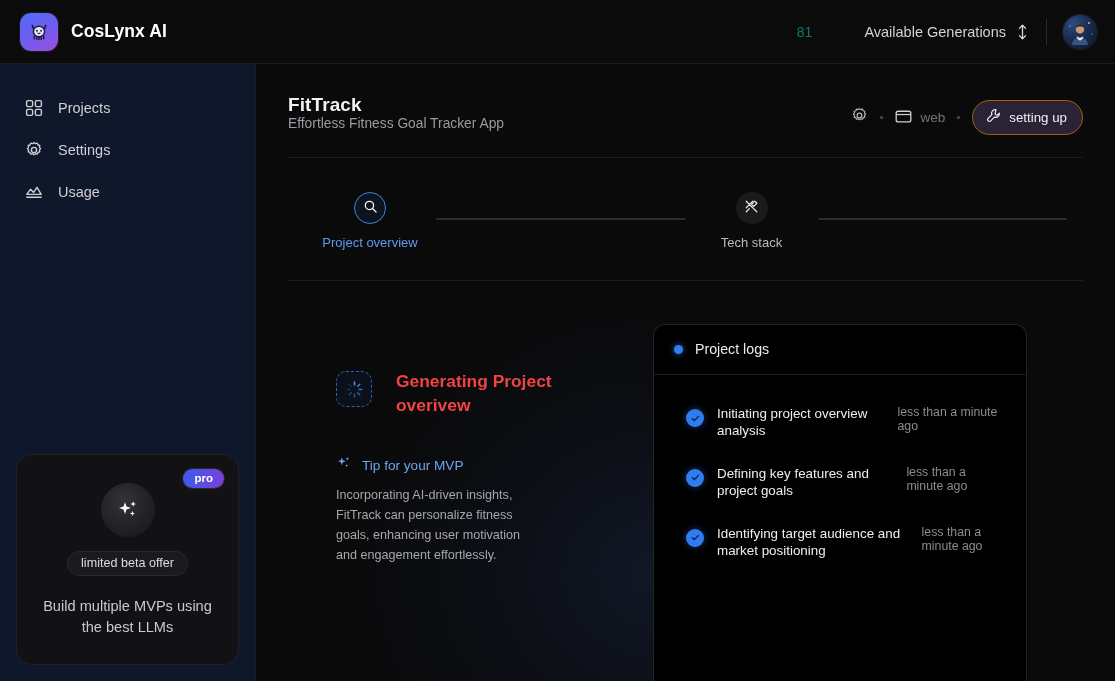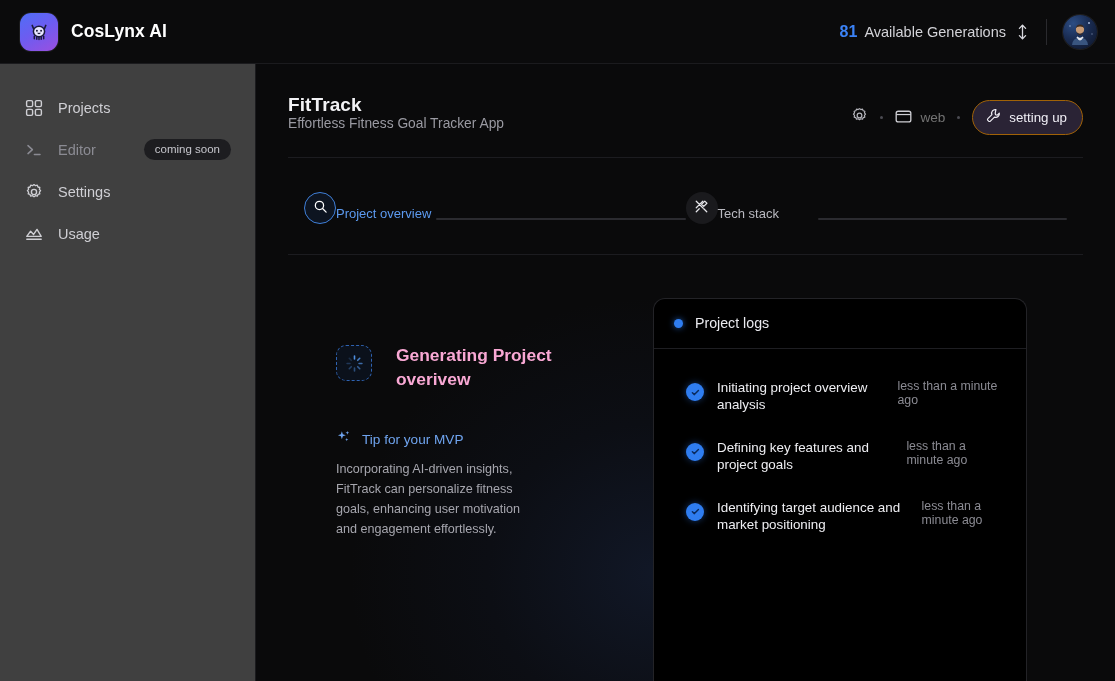--- a/index.html
+++ b/index.html
@@ -24,38 +24,38 @@
   .brand-logo {
     width:38px; height:38px; border-radius:11px;
     background:linear-gradient(150deg,#4f6ef7 0%,#6d5cf0 48%,#9b4fe0 100%);
     display:flex; align-items:center; justify-content:center;
     box-shadow:0 0 0 1px rgba(255,255,255,.07);
   }
   .brand-name { font-size:17.5px; font-weight:700; letter-spacing:.1px; color:#fff; }
 
   .topbar-right { display:flex; align-items:center; gap:0; }
   .gens { display:flex; align-items:center; gap:7px; padding-right:14px; }
-  .gens-count { font-size:16px; font-weight:700; color:#3b82f6; }
-  .gens-label { font-size:14.5px; color:#d3d3d8; }
+  .gens-count { font-size:14px; font-weight:400; color:#0f766e; }
+  .gens-label { font-size:14.5px; color:#d3d3d8;margin-left:45px; }
   .gens-arrow { margin-left:2px; display:flex; align-items:center; }
   .tb-divider { width:1px; height:26px; background:#2a2a2e; margin:0 16px 0 2px; }
   .avatar {
     width:34px; height:34px; border-radius:50%;
     background:radial-gradient(circle at 30% 25%, #2c4d84 0%, #1a2c52 45%, #0d1426 100%);
     overflow:hidden; position:relative;
     box-shadow:0 0 0 1px rgba(255,255,255,.08);
   }
 
   
   .body { flex:1; display:flex; min-height:0; }
 
   
   .sidebar {
     width:256px; flex:0 0 256px;
-    background:#404040;
+    background:#0f172a;
     border-right:1px solid #1b1b1e;
     display:flex; flex-direction:column;
     padding:28px 16px 16px 16px;
     position:relative;
   }
   .nav { display:flex; flex-direction:column; gap:11px; }
   .nav-item {
     display:flex; align-items:center; gap:14px;
     height:31px; padding:0 8px;
     border-radius:8px; cursor:pointer;
@@ -146,21 +146,21 @@
   }
 
   .head-rule { height:1px; background:#1c1c20; margin:22px 32px 0 32px; }
 
   
   .stepper {
     position:relative;
     display:flex; align-items:flex-start; justify-content:space-between;
     padding:34px 48px 0 48px;
   }
-  .step { display:flex; align-items:center; width:132px; flex:0 0 132px; }
+  .step { display:flex; flex-direction:column; align-items:center; width:132px; flex:0 0 132px; }
   .step-circle {
     width:32px; height:32px; border-radius:50%;
     display:flex; align-items:center; justify-content:center;
     background:#141417;
   }
   .step.active .step-circle {
     background:#0d1420;
     border:1.5px solid #3f7fd8;
   }
   .step:not(.active) .step-circle { background:#1a1a1d; }
@@ -180,21 +180,21 @@
   }
   .gen-head { display:flex; align-items:flex-start; gap:24px; }
   .gen-spin {
     width:36px; height:36px; border-radius:10px;
     border:1.5px dashed #2f62b0;
     background:#0b111b;
     display:flex; align-items:center; justify-content:center;
     flex:0 0 36px; margin-top:2px;
   }
   .gen-title {
-    font-size:17.4px; font-weight:700; color:#f9a8d4;
+    font-size:17.4px; font-weight:700; color:#ef4444;
     line-height:1.38; max-width:175px;
   }
   .gen-body {
     margin-top:26px;
     font-size:15.2px; line-height:1.60; color:#cfcfd6;
     max-width:200px;
   }
   .tip { margin-top:38px; }
   .tip-head { display:flex; align-items:center; gap:10px; }
   .tip-title { font-size:13.6px; color:#6fa4ef; }
@@ -293,30 +293,20 @@
             <svg width="18" height="18" viewBox="0 0 18 18" fill="none">
               <rect x="1.6" y="1.6" width="6" height="6" rx="1.4" stroke="#cfcfd4" stroke-width="1.4"></rect>
               <rect x="10.4" y="1.6" width="6" height="6" rx="1.4" stroke="#cfcfd4" stroke-width="1.4"></rect>
               <rect x="1.6" y="10.4" width="6" height="6" rx="1.4" stroke="#cfcfd4" stroke-width="1.4"></rect>
               <rect x="10.4" y="10.4" width="6" height="6" rx="1.4" stroke="#cfcfd4" stroke-width="1.4"></rect>
             </svg>
           </span>
           <span class="nav-label">Projects</span>
         </div>
 
-        <div class="nav-item muted">
-          <span class="nav-icon">
-            <svg width="18" height="18" viewBox="0 0 18 18" fill="none">
-              <path d="M3 4.6 L7.4 8.6 L3 12.6" stroke="#8b8b93" stroke-width="1.5" stroke-linecap="round" stroke-linejoin="round"></path>
-              <path d="M9.4 13.4 h5.6" stroke="#8b8b93" stroke-width="1.5" stroke-linecap="round"></path>
-            </svg>
-          </span>
-          <span class="nav-label">Editor</span>
-          <span class="badge-soon">coming soon</span>
-        </div>
 
         <div class="nav-item">
           <span class="nav-icon">
             <svg width="18" height="18" viewBox="0 0 18 18" fill="none">
               <circle cx="9" cy="9" r="2.6" stroke="#cfcfd4" stroke-width="1.4"></circle>
               <path d="M9 1.6 l1.5 1.1 1.8-.5 .7 1.8 1.8 .5 -.4 1.8 1.2 1.4 -1.2 1.4 .4 1.8 -1.8 .5 -.7 1.8 -1.8-.5 -1.5 1.1 -1.5-1.1 -1.8 .5 -.7-1.8 -1.8-.5 .4-1.8 -1.2-1.4 1.2-1.4 -.4-1.8 1.8-.5 .7-1.8 1.8 .5z" stroke="#cfcfd4" stroke-width="1.3" stroke-linejoin="round" fill="none"></path>
             </svg>
           </span>
           <span class="nav-label">Settings</span>
         </div>
@@ -326,20 +316,32 @@
             <svg width="18" height="18" viewBox="0 0 18 18" fill="none">
               <path d="M1.8 11.4 L5.6 6.2 L8.6 9.4 L12 4.4 L16.2 11.4 Z" stroke="#cfcfd4" stroke-width="1.4" stroke-linejoin="round" fill="none"></path>
               <path d="M1.8 14.2 h14.4" stroke="#cfcfd4" stroke-width="1.4" stroke-linecap="round"></path>
             </svg>
           </span>
           <span class="nav-label">Usage</span>
         </div>
 
       </div>
 
+      <div class="promo">
+        <div class="promo-pro">pro</div>
+        <div class="promo-orb">
+          <svg width="26" height="26" viewBox="0 0 26 26" fill="none">
+            <path d="M10 5.2 L11.5 9.6 L15.9 11.1 L11.5 12.6 L10 17 L8.5 12.6 L4.1 11.1 L8.5 9.6 Z" fill="#ffffff"></path>
+            <path d="M18.2 4.2 L19 6.2 L21 7 L19 7.8 L18.2 9.8 L17.4 7.8 L15.4 7 L17.4 6.2 Z" fill="#ffffff"></path>
+            <path d="M17.4 14 L18.1 15.8 L19.9 16.5 L18.1 17.2 L17.4 19 L16.7 17.2 L14.9 16.5 L16.7 15.8 Z" fill="#ffffff"></path>
+          </svg>
+        </div>
+        <div class="promo-pill">limited beta offer</div>
+        <div class="promo-head">Build multiple MVPs using the best LLMs</div>
+      </div>
     </div>
 
     <div class="main">
       <div class="main-glow"></div>
 
       <div class="page-head">
         <div>
           <div class="proj-title">FitTrack</div>
           <div class="proj-sub">Effortless Fitness Goal Tracker App</div>
         </div>

